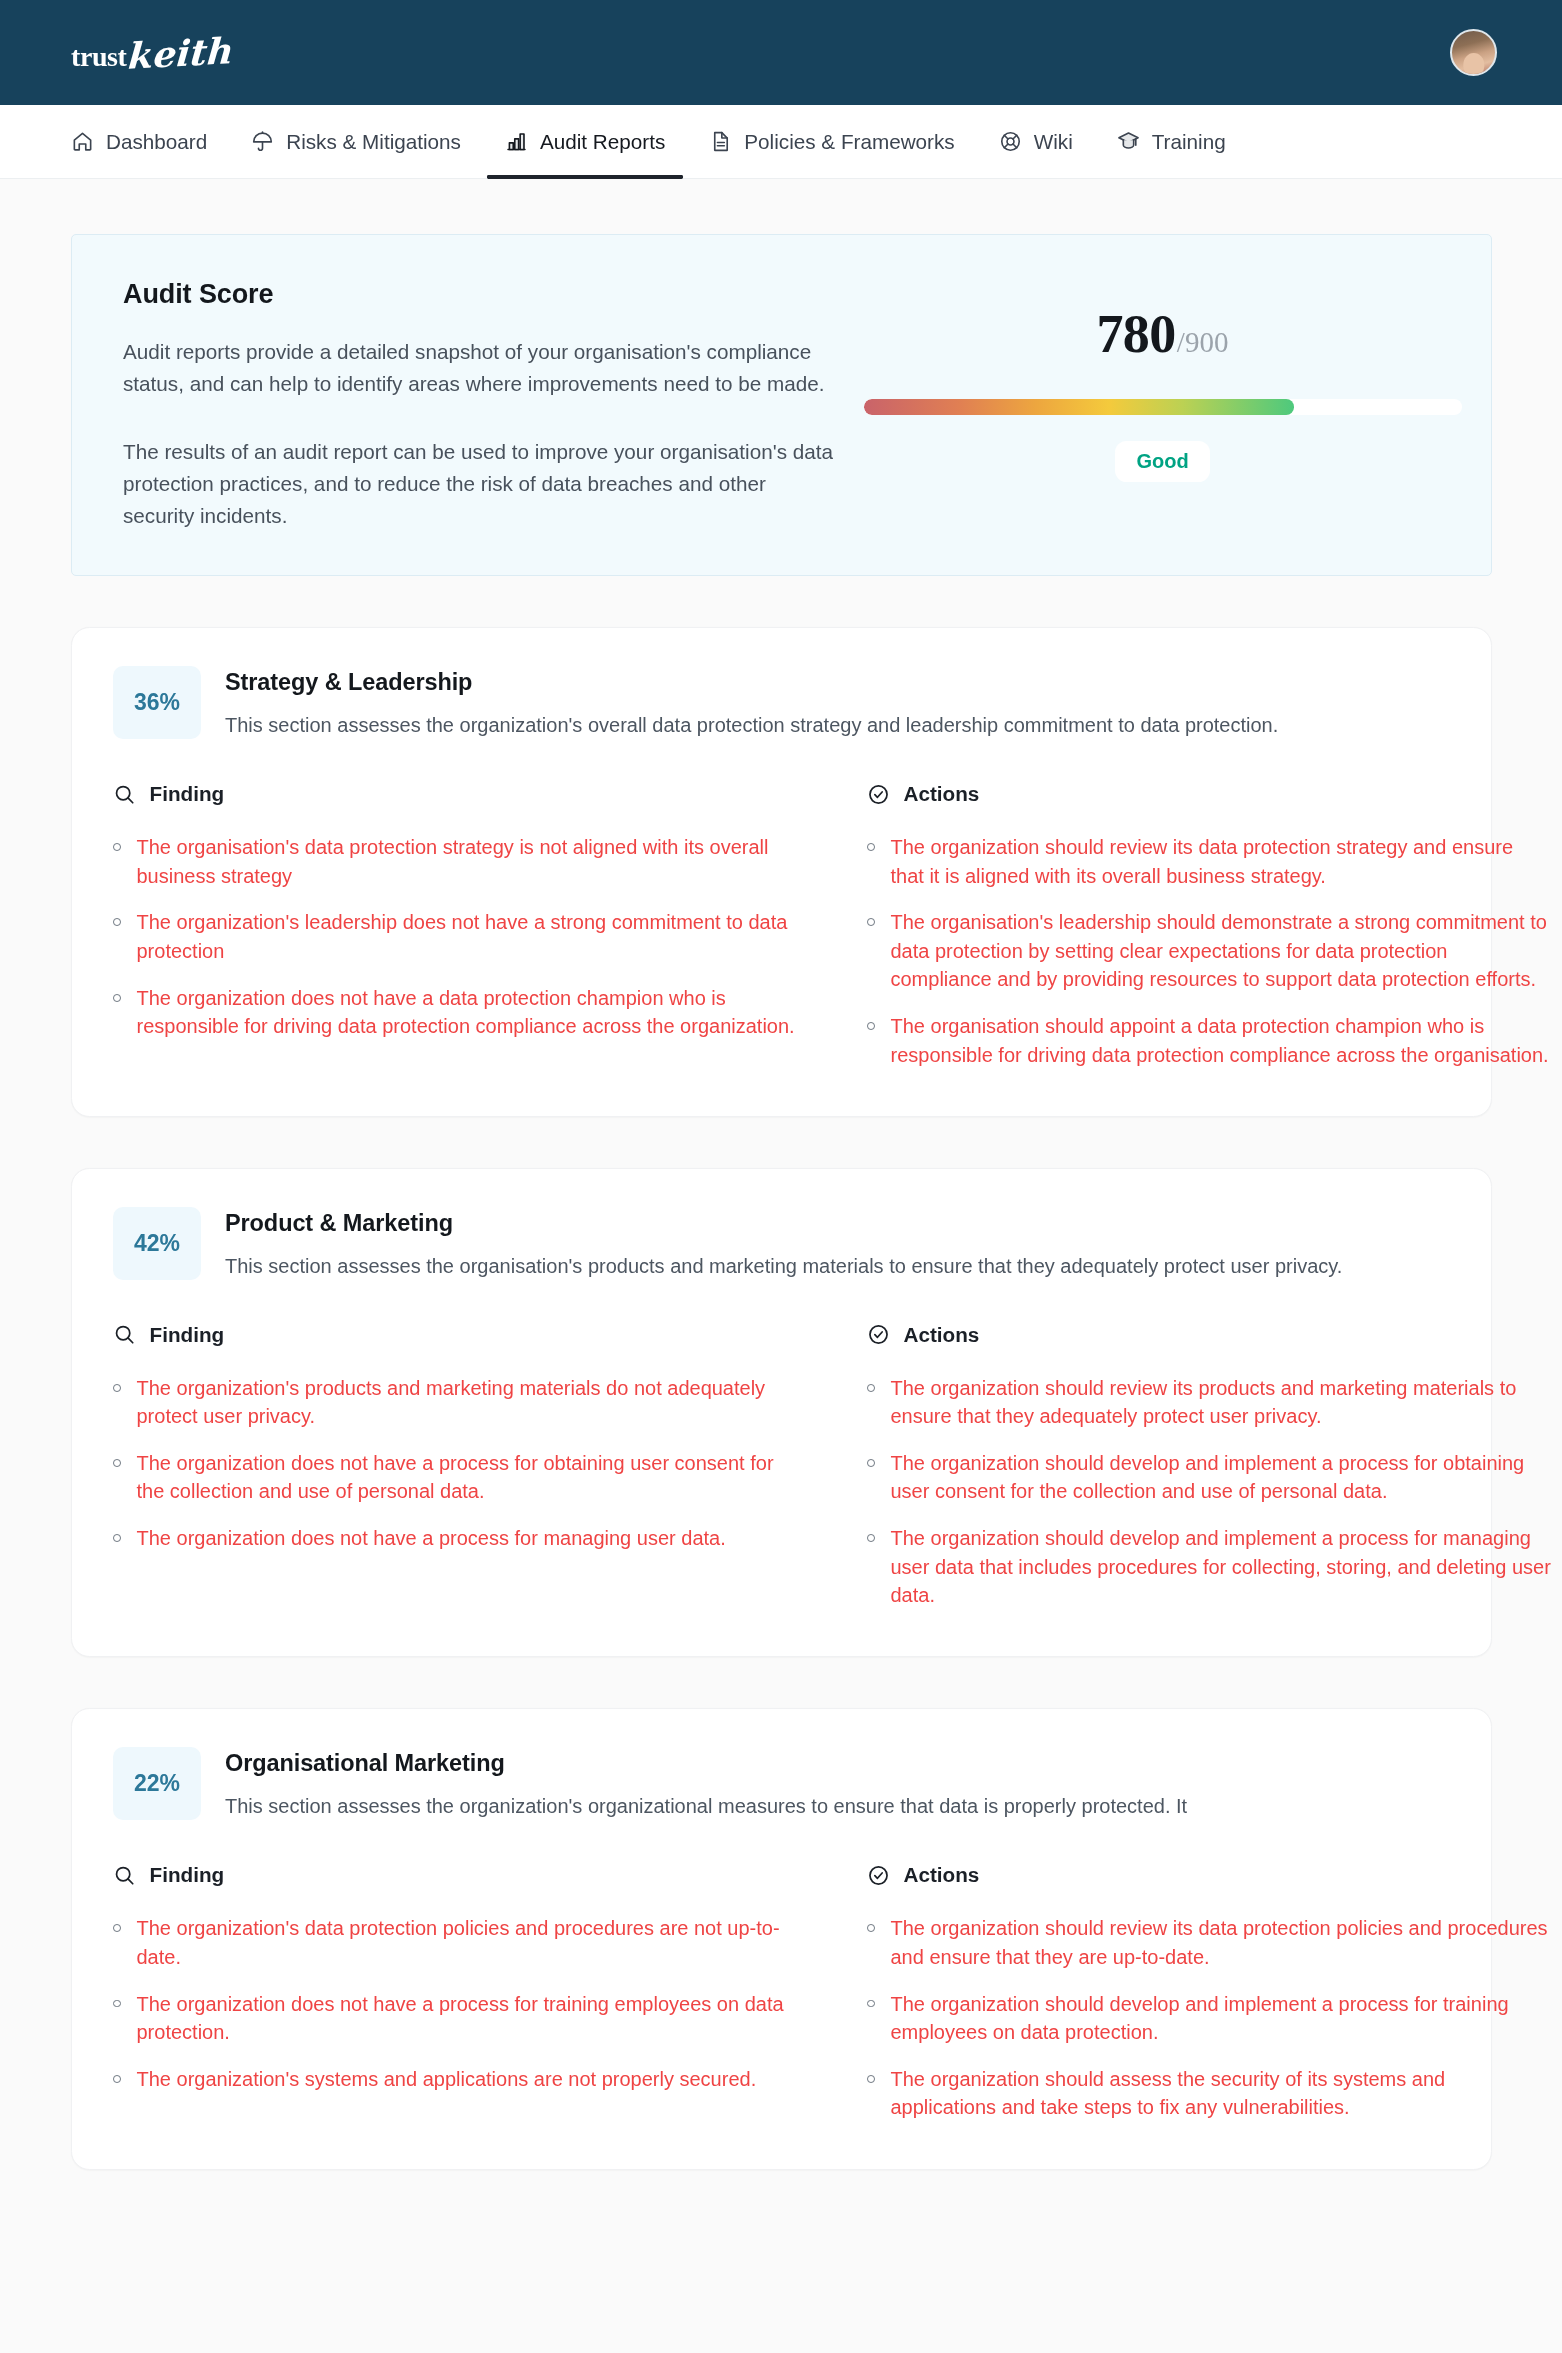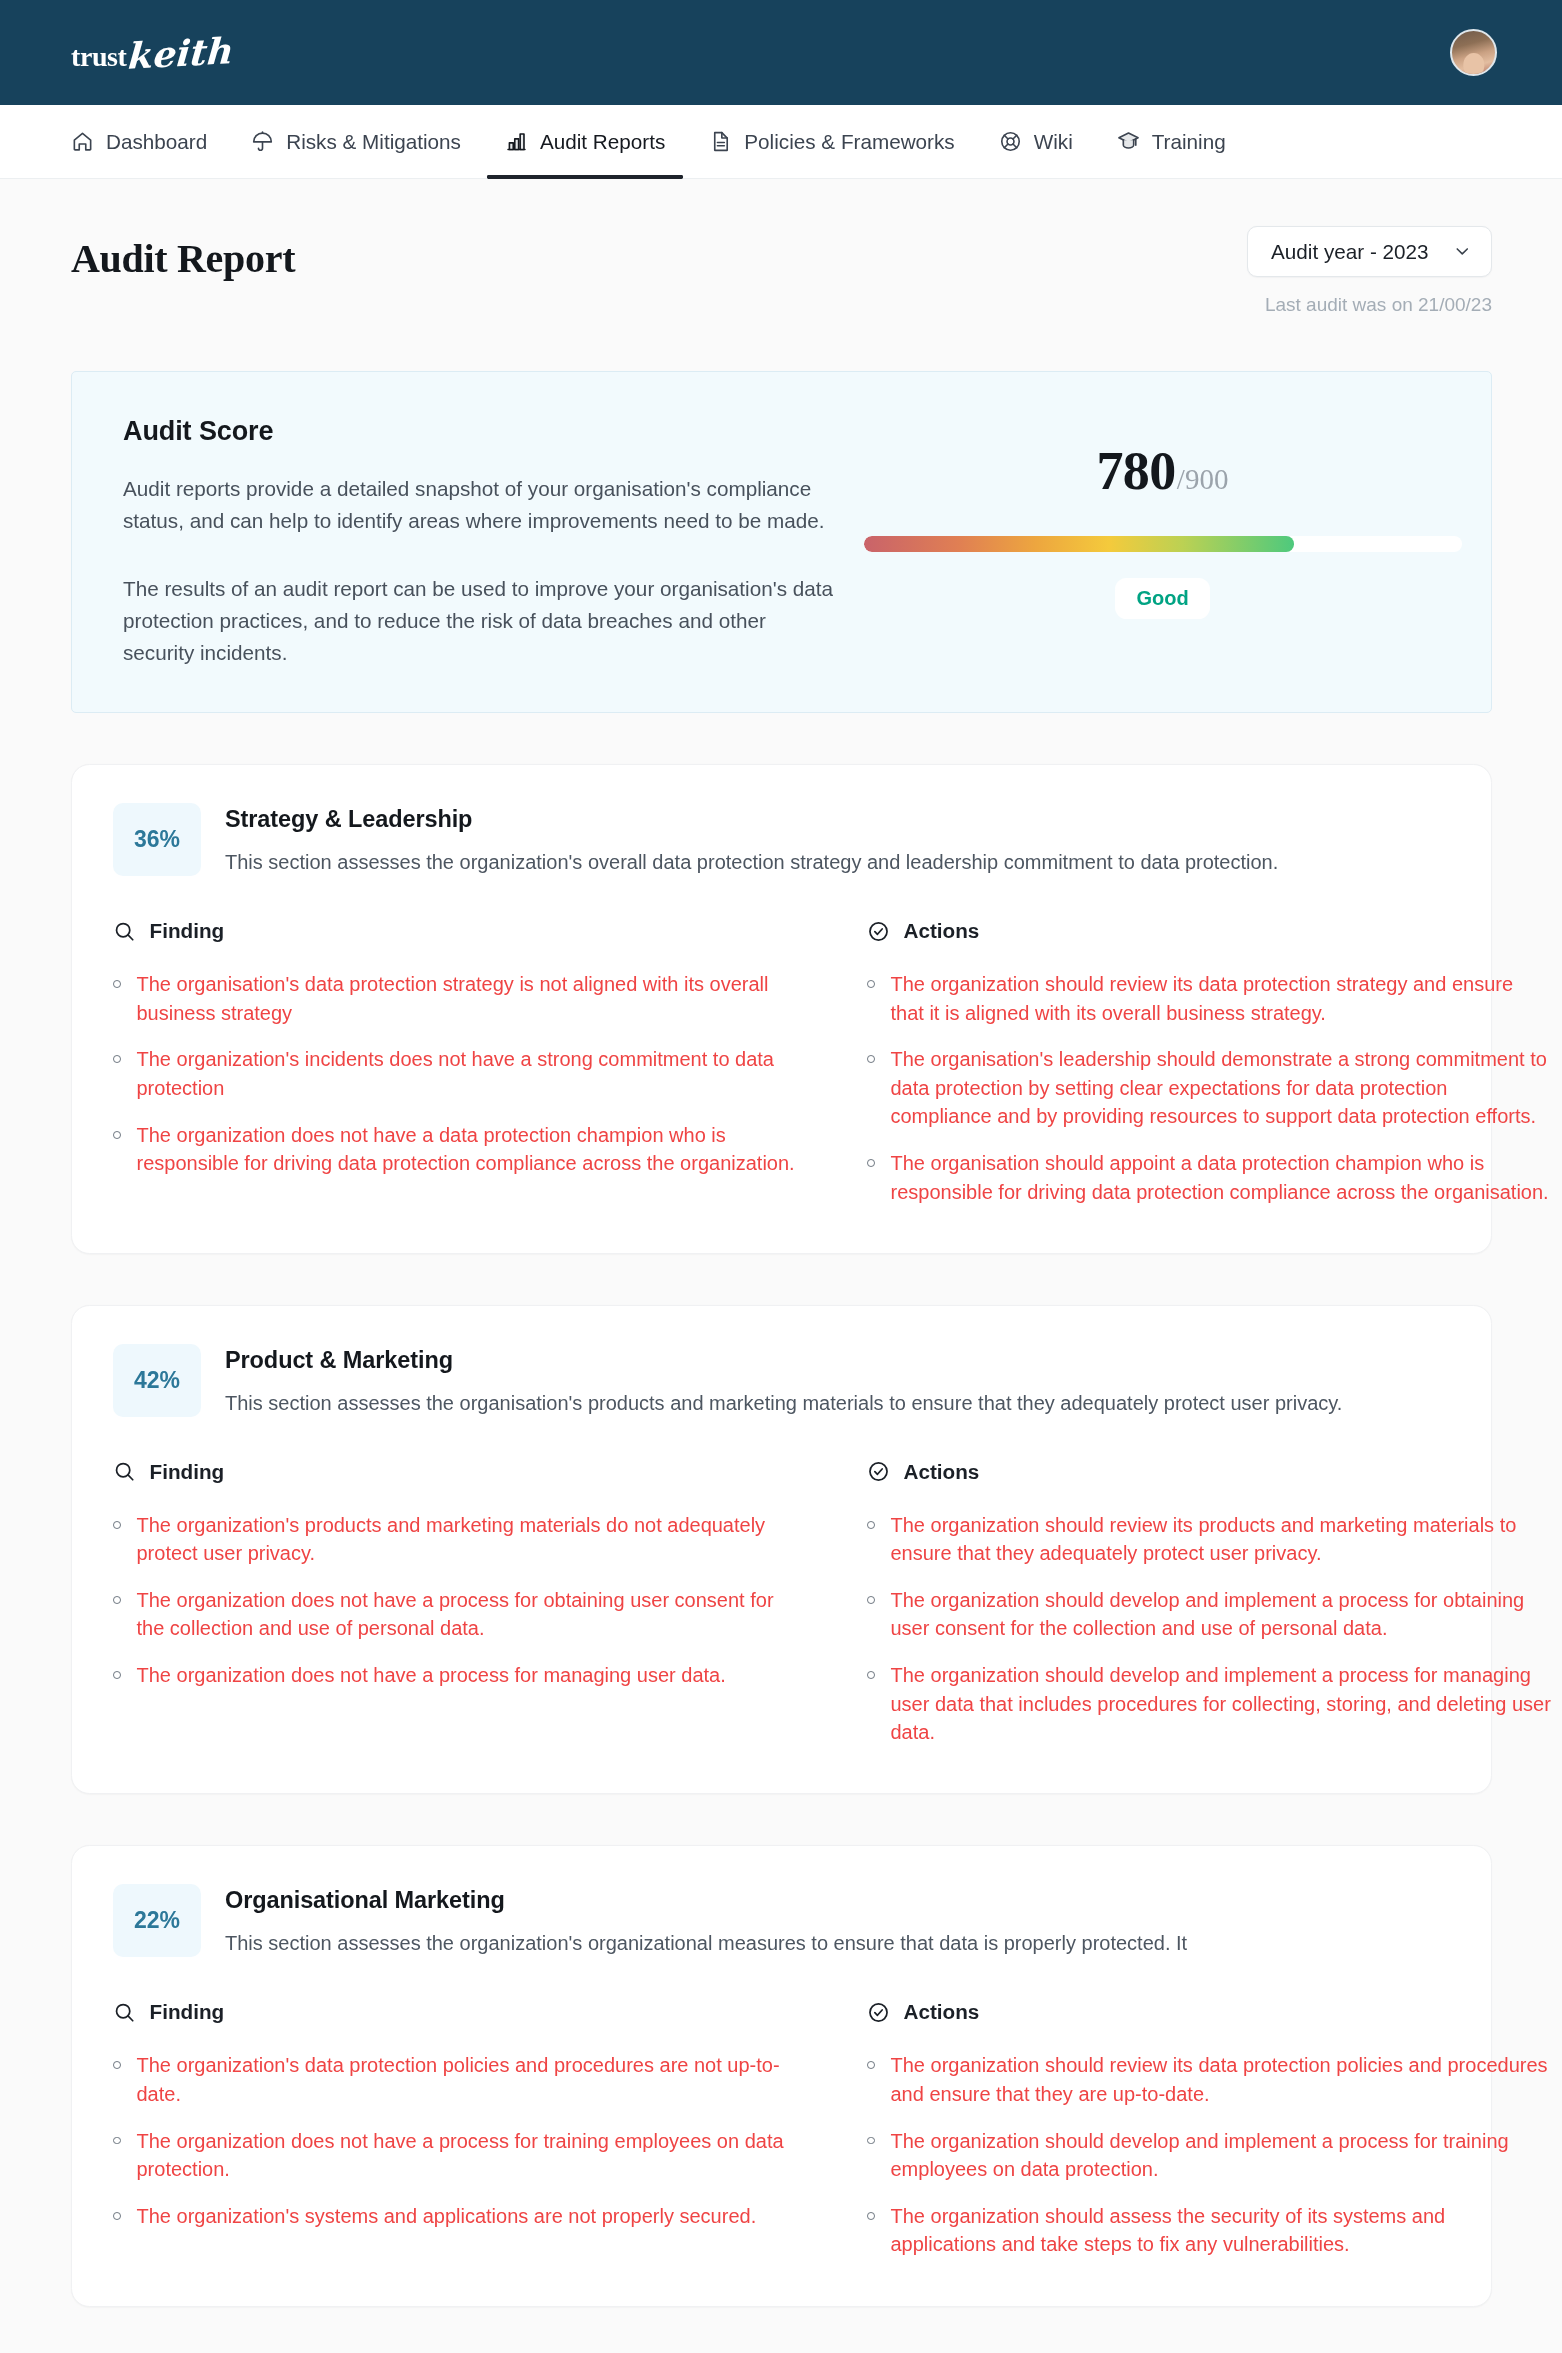--- a/index.html
+++ b/index.html
@@ -348,34 +348,20 @@
         <path d="M19.6 9.3v6.6"></path>
       </svg>
     </span>
     <span>Training</span>
   </div>
 
 </div>
 
 <div class="page">
 
-  <div class="page-head">
-    <div class="page-title">Audit Report</div>
-    <div class="head-right">
-      <div class="year-select">
-        <span>Audit year - 2023</span>
-        <span class="chev">
-          <svg viewBox="0 0 24 24" fill="none" stroke="currentColor" stroke-width="2" stroke-linecap="round" stroke-linejoin="round">
-            <path d="M5.5 9 12 15.4 18.5 9"></path>
-          </svg>
-        </span>
-      </div>
-      <div class="last-audit">Last audit was on 21/00/23</div>
-    </div>
-  </div>
 
   <div class="score-card">
     <div class="score-left">
       <div class="score-title">Audit Score</div>
       <p>Audit reports provide a detailed snapshot of your organisation's compliance status, and can help to identify areas where improvements need to be made.</p>
       <p>The results of an audit report can be used to improve your organisation's data protection practices, and to reduce the risk of data breaches and other security incidents.</p>
     </div>
     <div class="score-right">
       <div class="score-number">
         <span class="score-value">780</span>
@@ -408,21 +394,21 @@
               </span>
               <span>Finding</span>
             </div>
             <div class="bullets">
               <div class="bullet">
                 <span class="dot"></span>
                 <span>The organisation's data protection strategy is not aligned with its overall business strategy</span>
               </div>
               <div class="bullet">
                 <span class="dot"></span>
-                <span>The organization's incidents does not have a strong commitment to data protection</span>
+                <span>The organization's leadership does not have a strong commitment to data protection</span>
               </div>
               <div class="bullet">
                 <span class="dot"></span>
                 <span>The organization does not have a data protection champion who is responsible for driving data protection compliance across the organization.</span>
               </div>
             </div>
           </div>
           <div class="col">
             <div class="col-head">
               <span class="col-icon">

